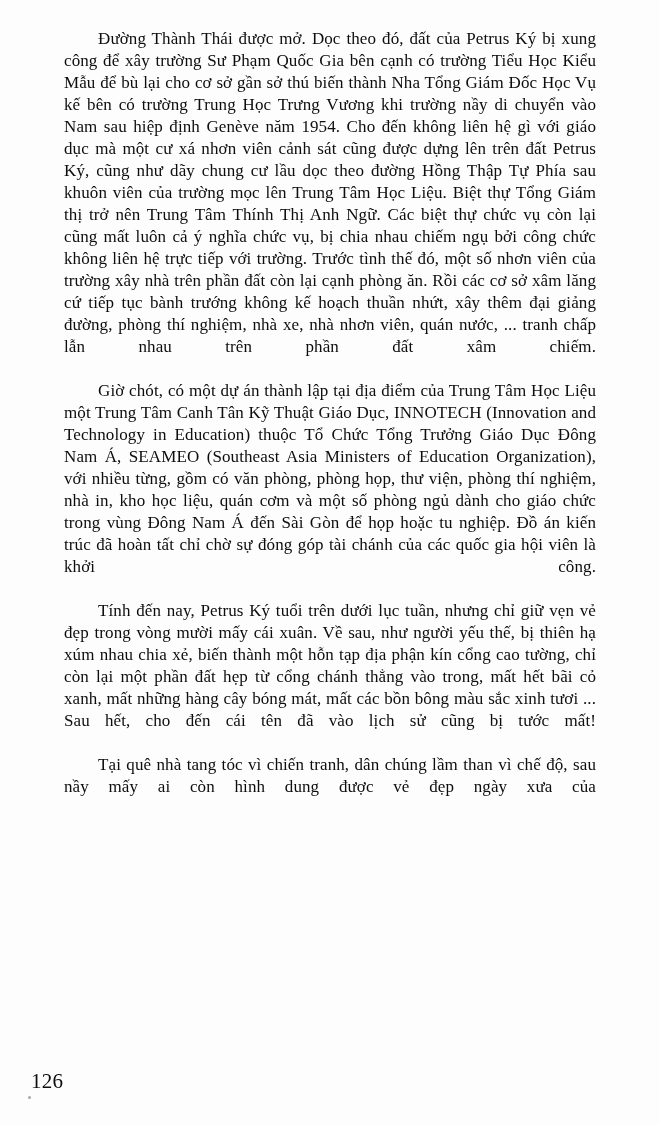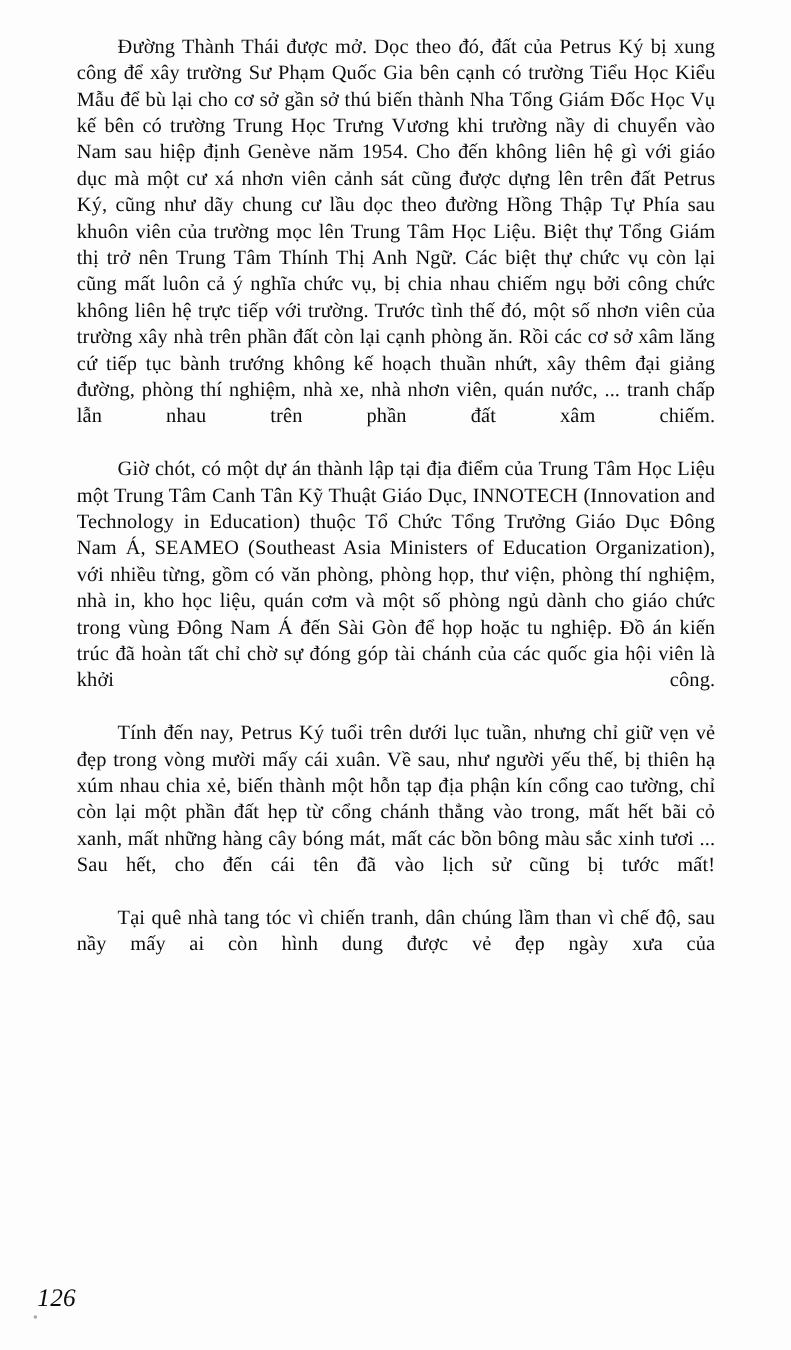--- a/index.html
+++ b/index.html
@@ -51,21 +51,20 @@
     width: 100%;
   }
 
   .pagenum {
     position: absolute;
     left: 31px;
     top: 1068px;
     font-size: 21px;
     line-height: 26px;
     letter-spacing: 0.3px;
-    font-style: italic;
   }
 
   .speck {
     position: absolute;
     left: 28px;
     top: 1096px;
     width: 3px;
     height: 3px;
     background: #8a8a8a;
     border-radius: 50%;

